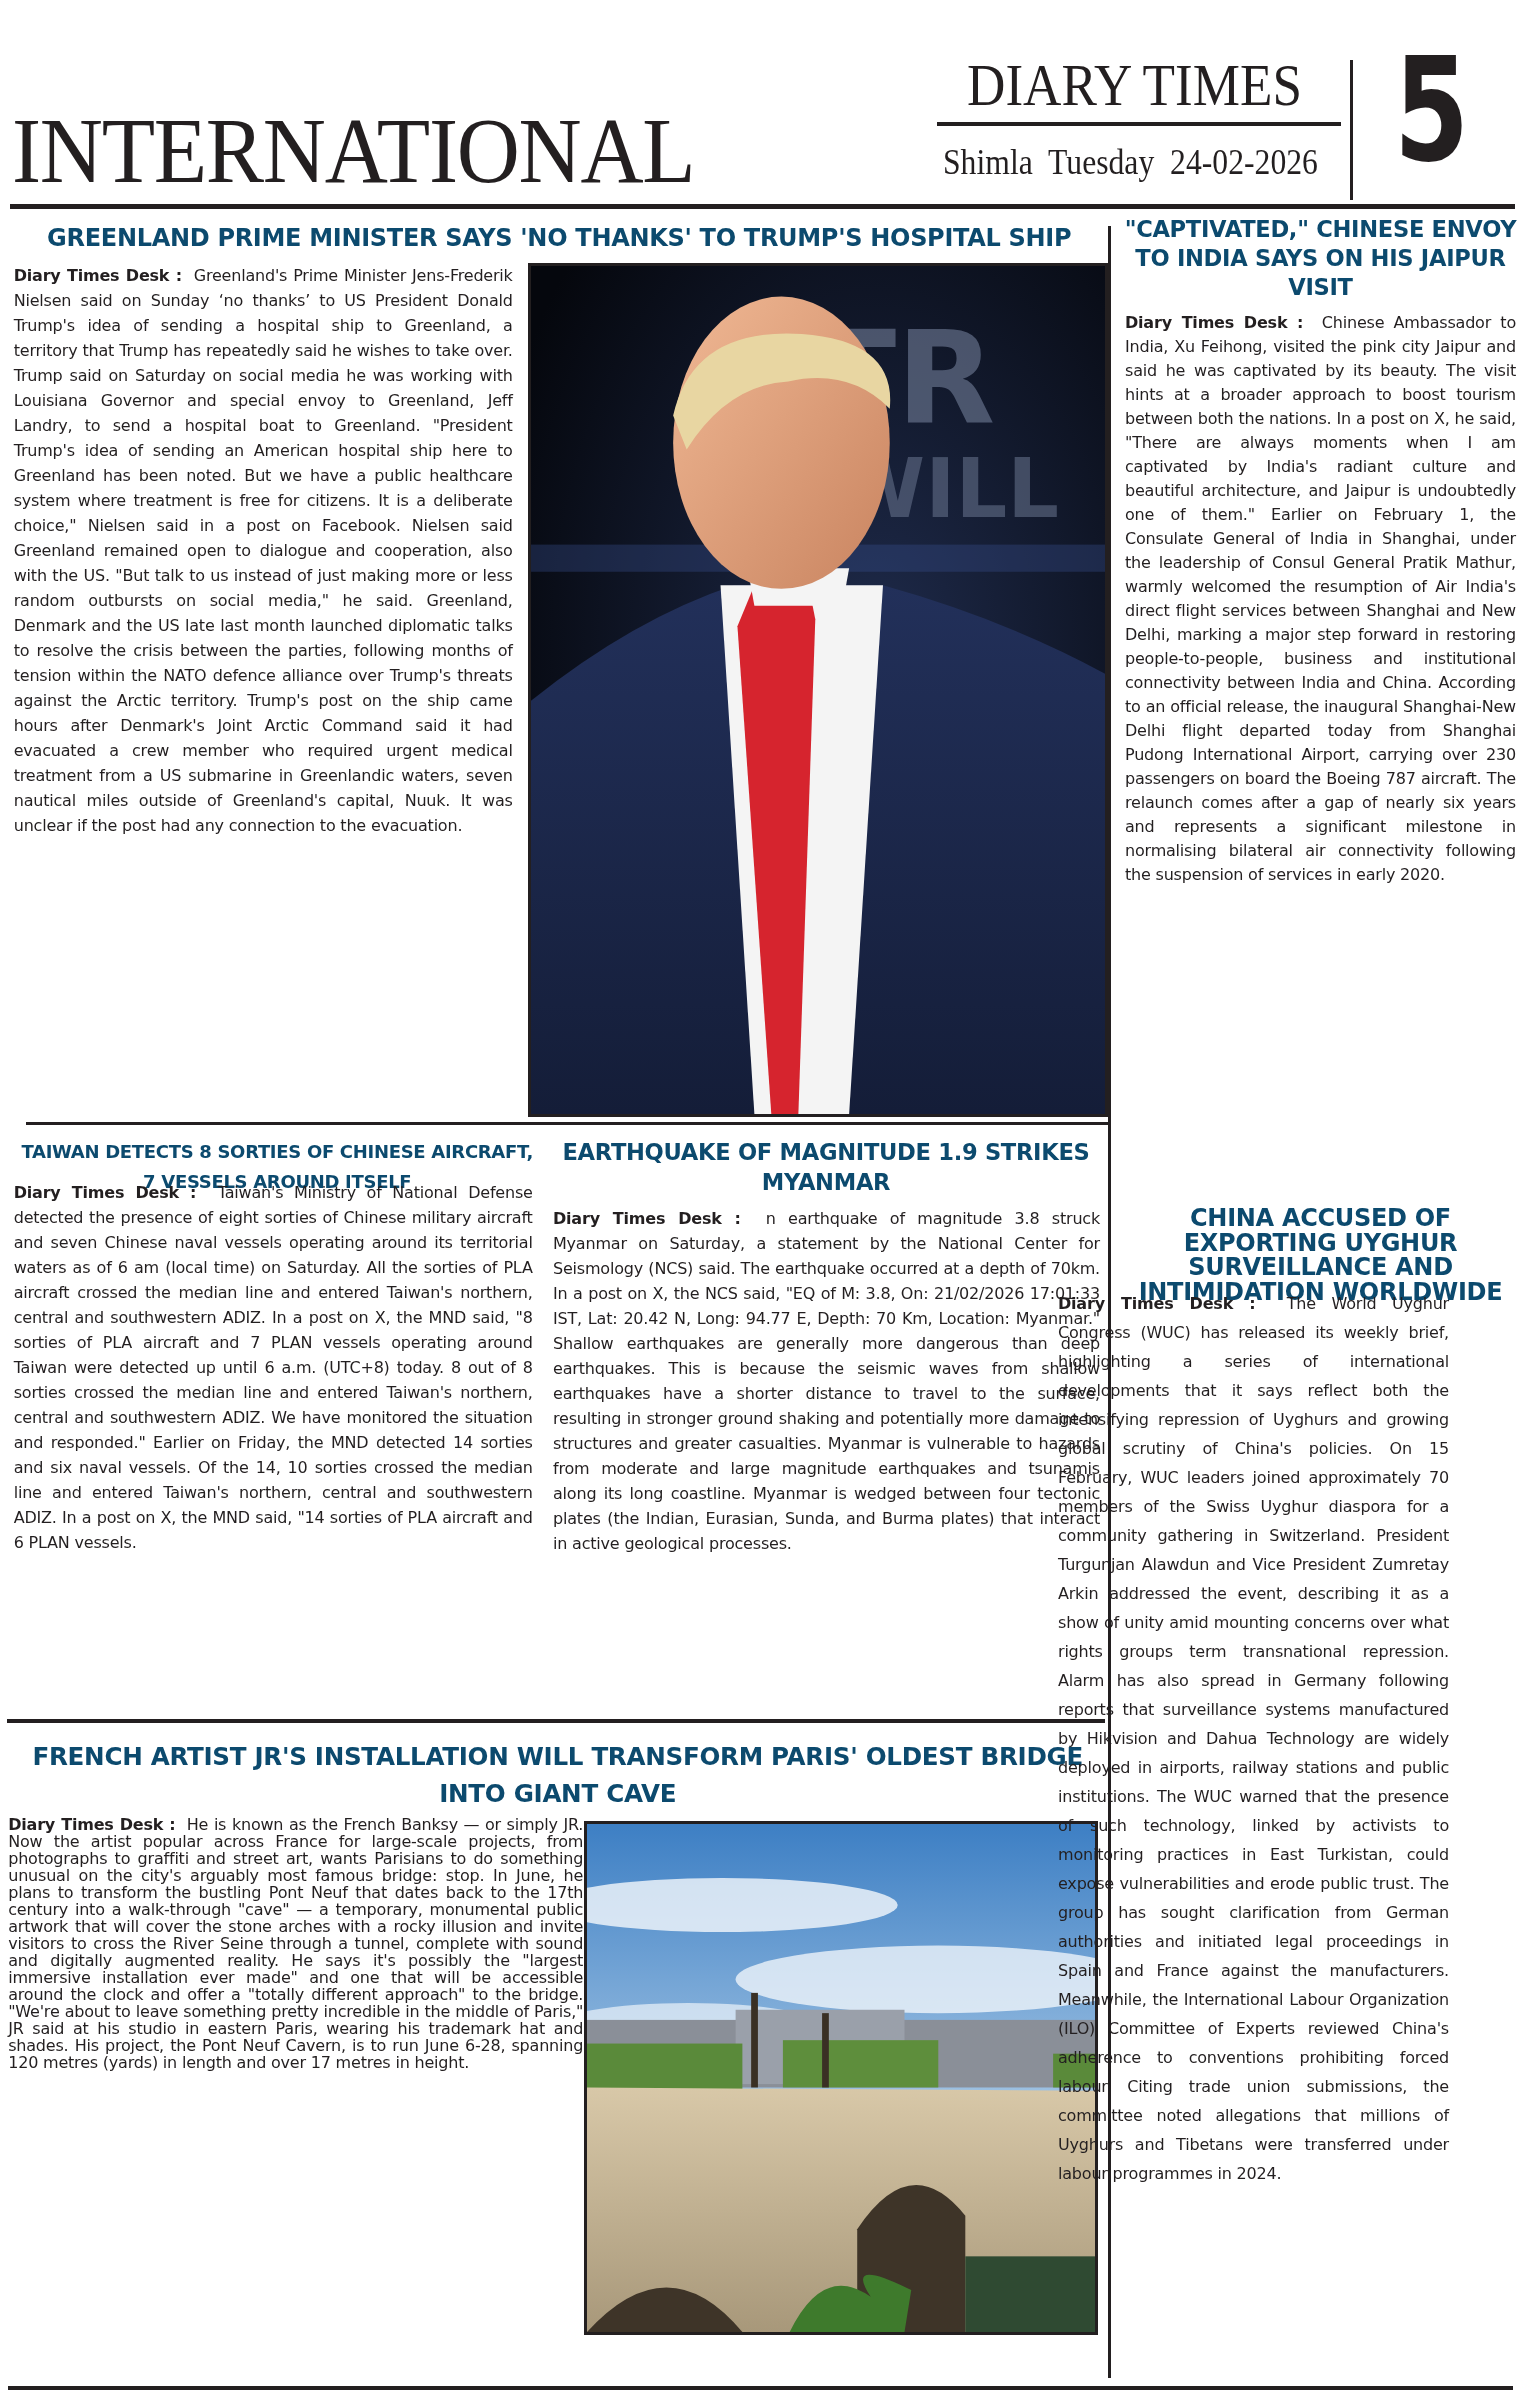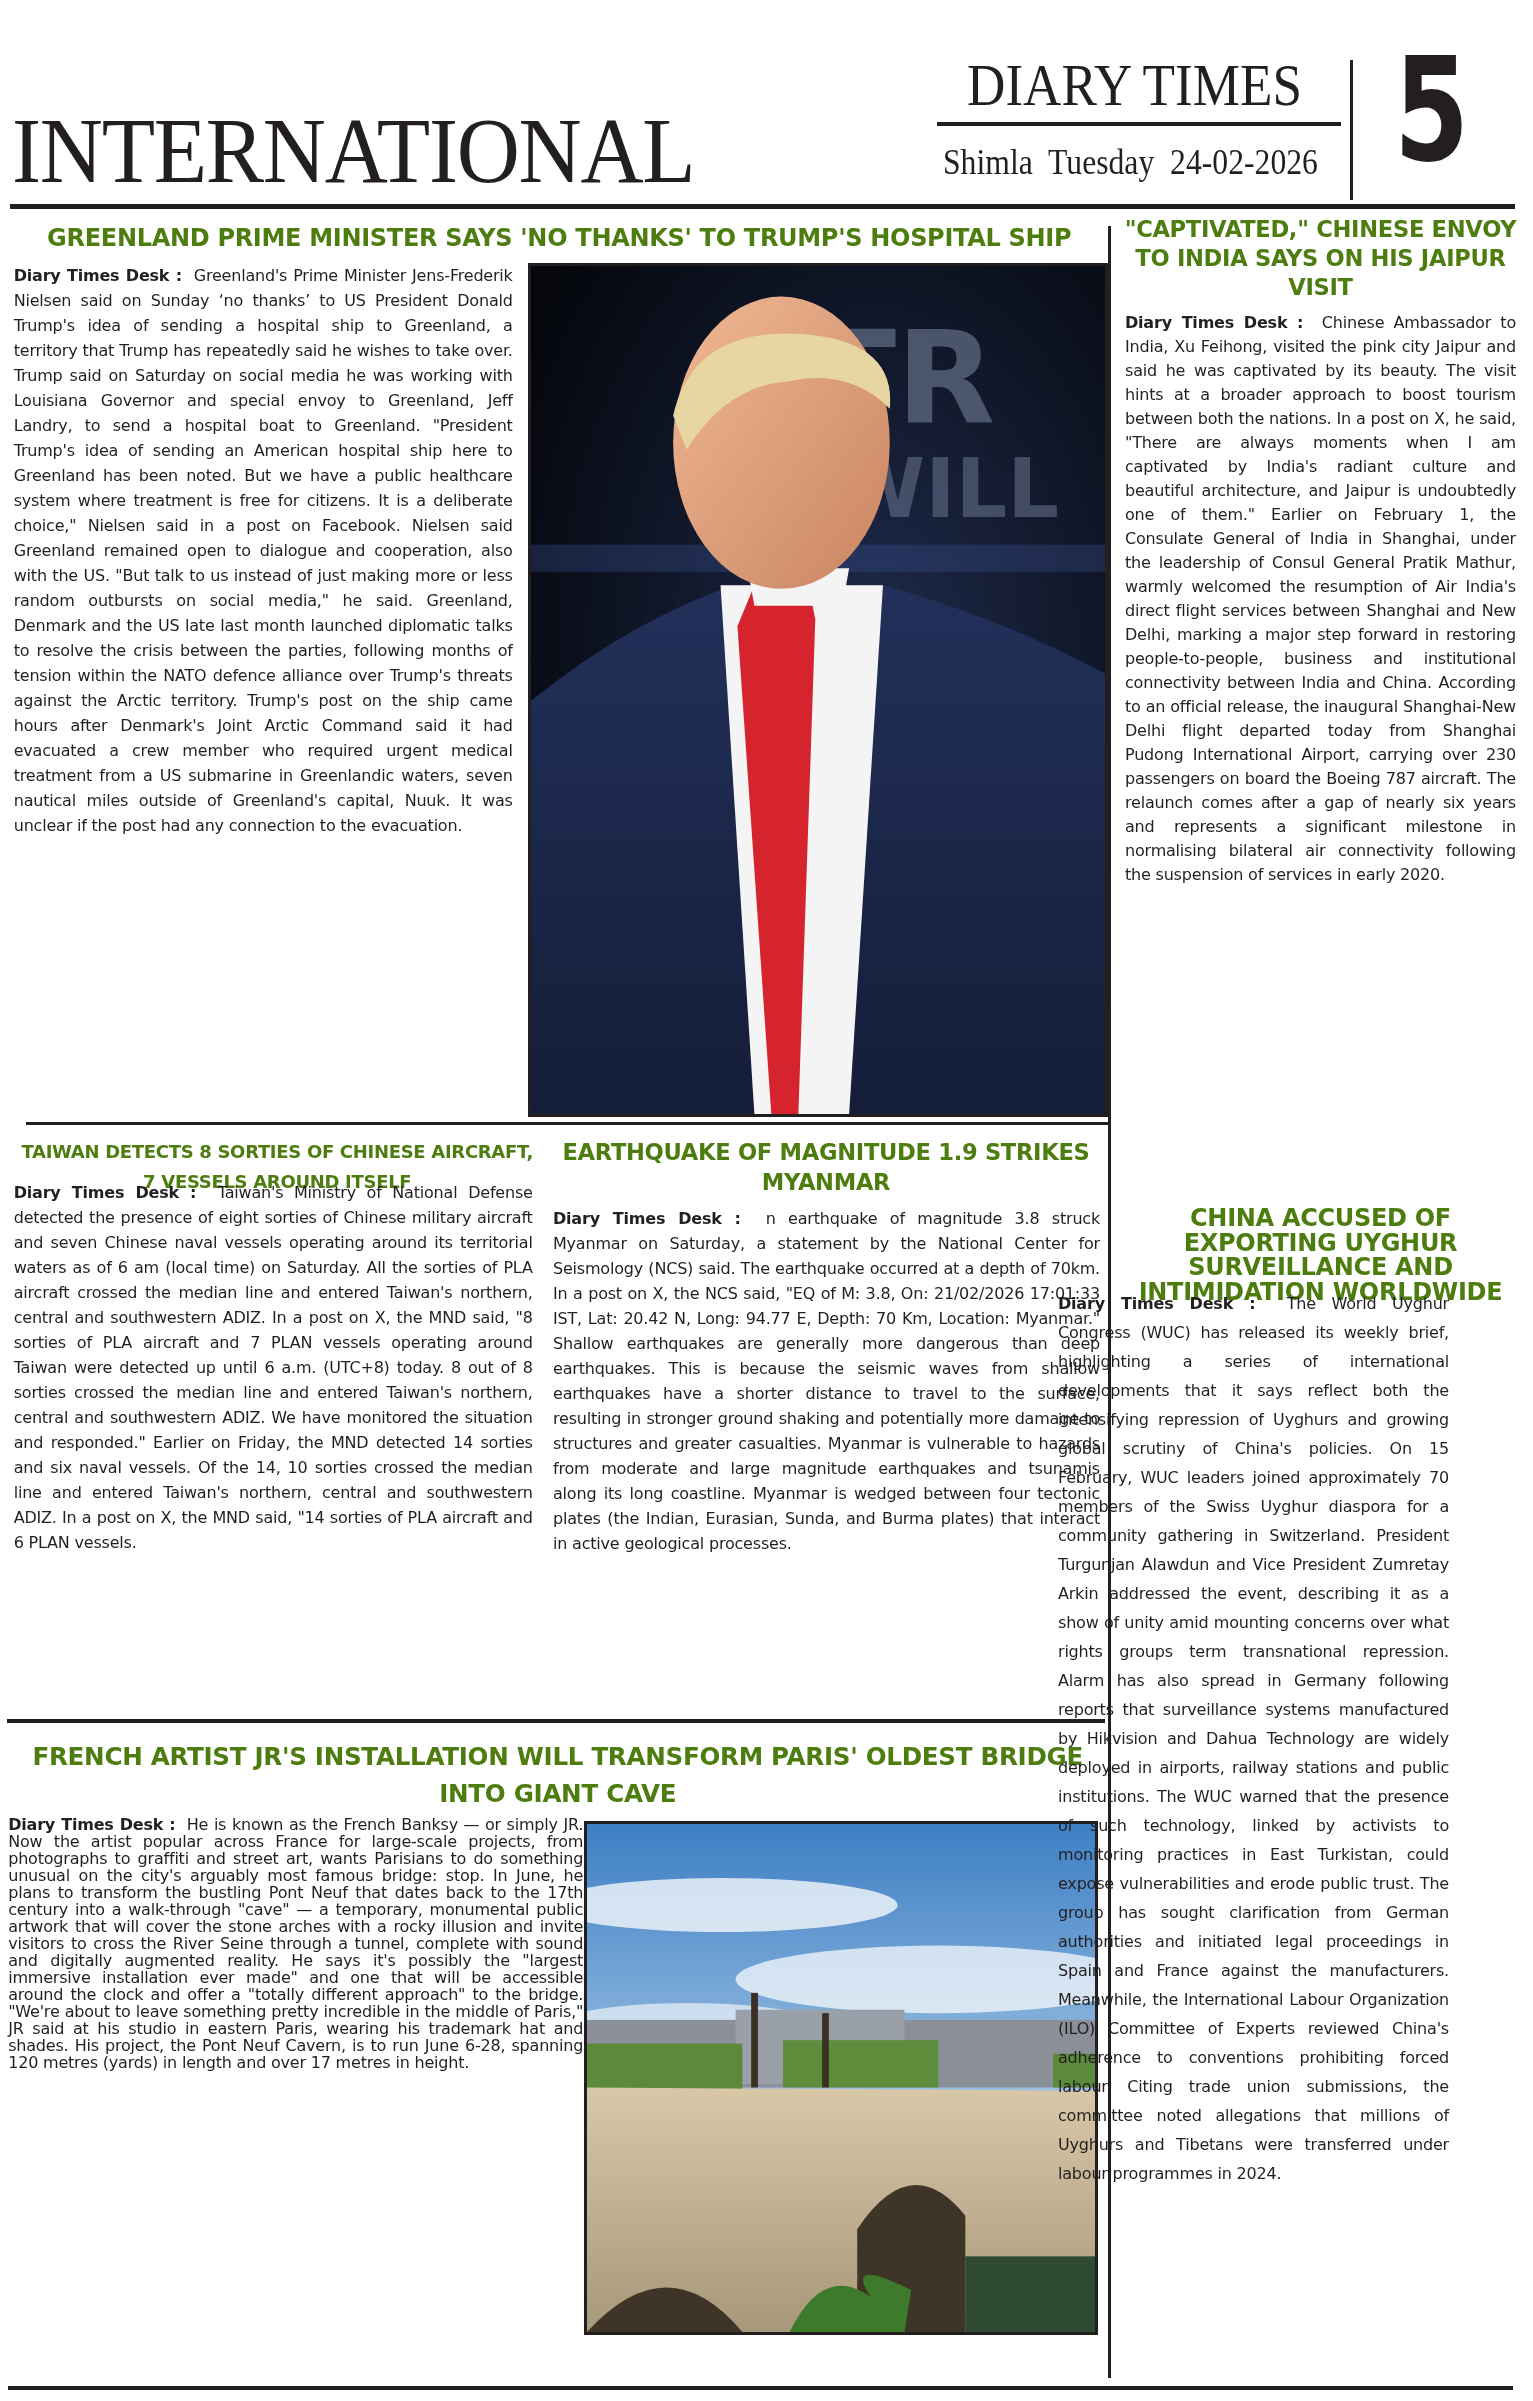--- a/index.html
+++ b/index.html
@@ -5,21 +5,21 @@
   html, body { margin: 0; padding: 0; background: #ffffff; }
   body { width: 1533px; height: 2401px; position: relative; overflow: hidden; color: #231f20; font-family: "DejaVu Sans", sans-serif; }
   .abs { position: absolute; }
   .masthead-section { left: 12.3px; top: 103px; font-family: "Liberation Serif", serif; font-size: 94px; letter-spacing: -1.4px; line-height: 1; transform: scaleX(0.93); transform-origin: left top; color: #231f20; }
   .masthead-paper { left: 948px; top: 56px; width: 373px; text-align: center; font-family: "Liberation Serif", serif; font-size: 59px; line-height: 1; transform: scaleX(0.9); transform-origin: center top; }
   .masthead-rule { left: 937px; top: 122px; width: 404px; height: 4.1px; background: #231f20; }
   .masthead-dateline { left: 943px; top: 144px; width: 393px; text-align: left; font-family: "Liberation Serif", serif; font-size: 36px; line-height: 1; white-space: pre; transform: scaleX(0.88); transform-origin: left top; }
   .masthead-vline { left: 1350px; top: 60px; width: 2.7px; height: 140px; background: #231f20; }
   .page-number { left: 1394px; top: 38px; font-family: "DejaVu Sans", sans-serif; font-weight: bold; font-size: 144px; line-height: 1; transform: scaleX(0.75); transform-origin: left top; }
   .rule { background: #231f20; }
-  .headline { font-family: "DejaVu Sans", sans-serif; font-weight: bold; text-align: center; color: #4d7c0f; letter-spacing: -0.3px; }
+  .headline { font-family: "DejaVu Sans", sans-serif; font-weight: bold; text-align: center; color: #0c4a6e; letter-spacing: -0.3px; }
   .body-text { font-family: "DejaVu Sans", sans-serif; font-size: 16px; line-height: 25px; text-align: justify; color: #231f20; letter-spacing: -0.2px; }
   .body-text .byline { font-weight: bold; }
   .photo { border: 3.4px solid #231f20; box-sizing: border-box; overflow: hidden; }
   .photo svg { display: block; width: 100%; height: 100%; }
 </style>
 </head>
 <body>
 
 <div class="abs masthead-section">INTERNATIONAL</div>
 <div class="abs masthead-paper">DIARY TIMES</div>

